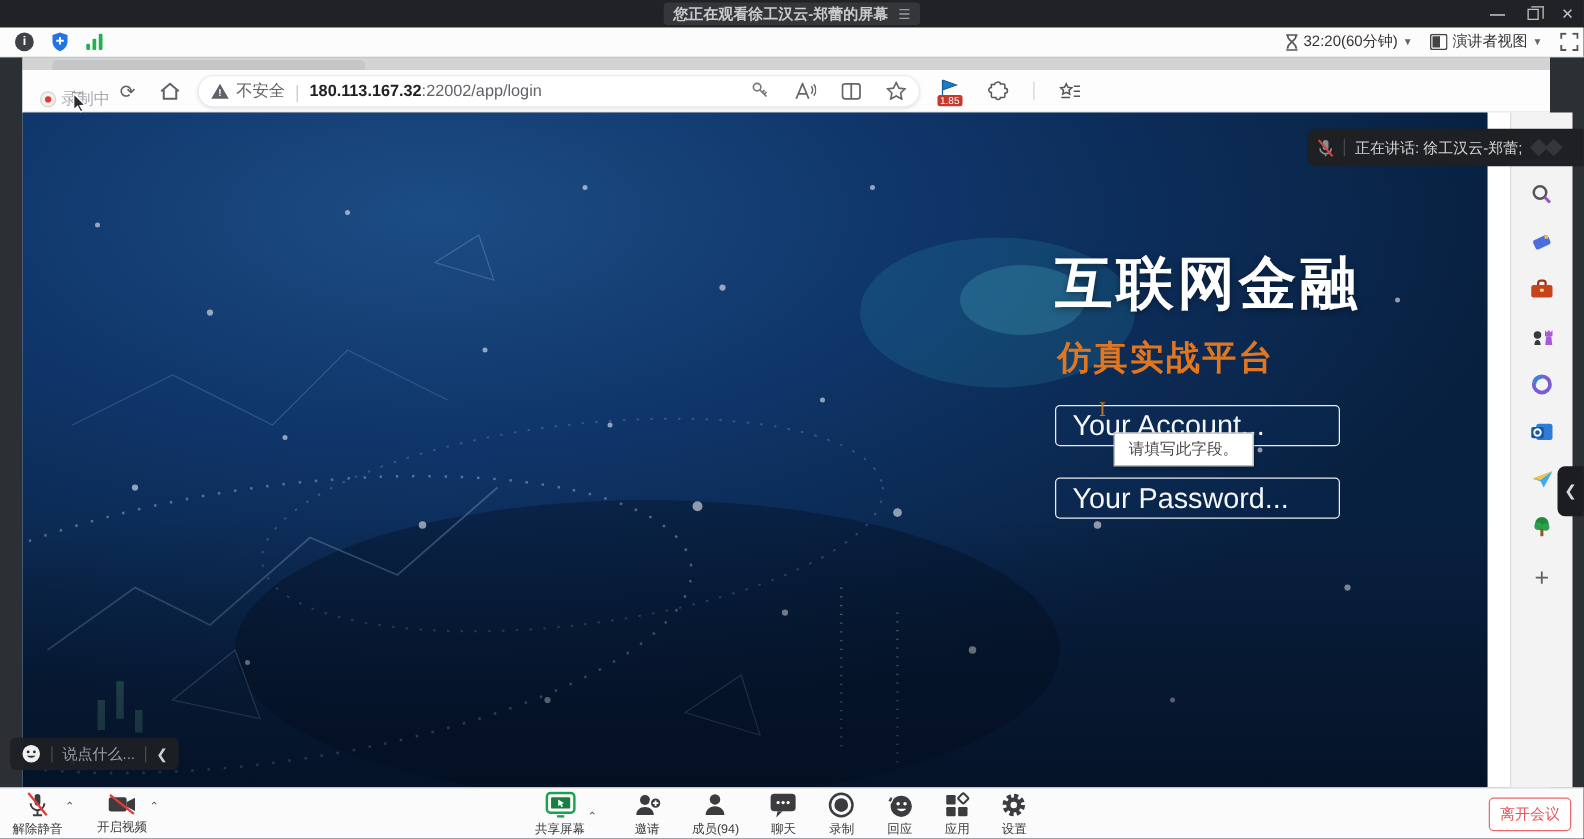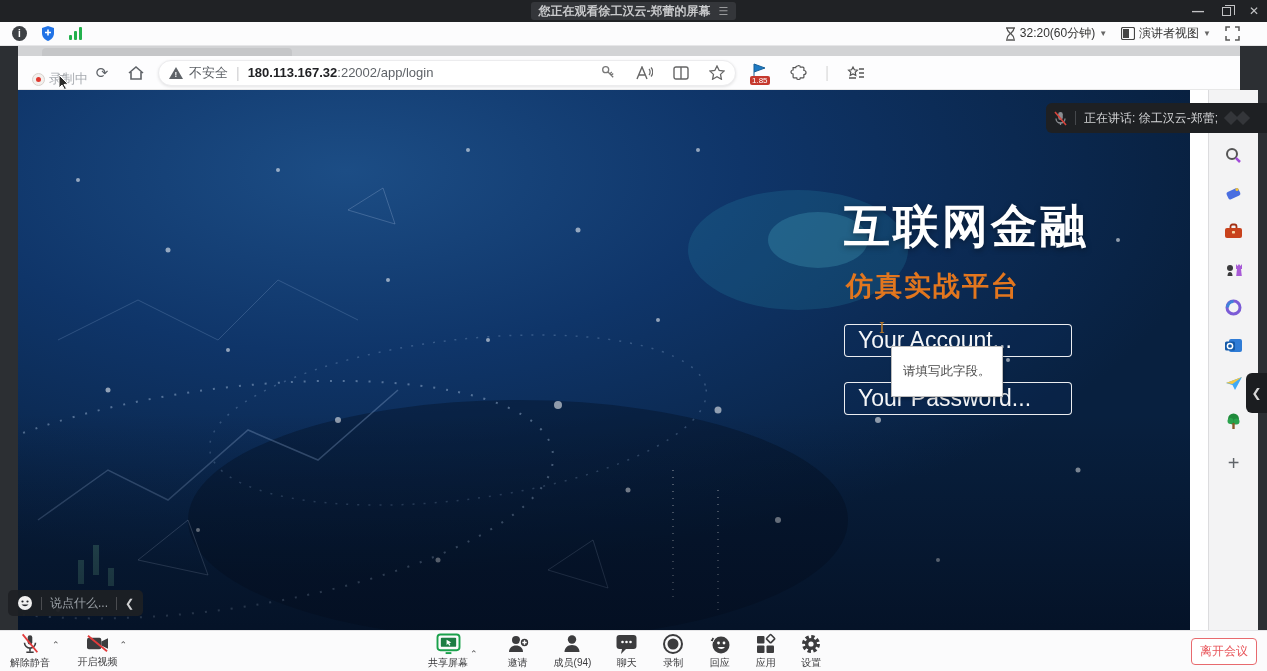--- a/index.html
+++ b/index.html
@@ -16,21 +16,21 @@
   .title-pill .menu-ic { color:#9a9b9d; font-size:11px; }
   .win-controls { position:absolute; right:8px; top:0; height:22px; display:flex; align-items:center; gap:18px; color:#c2c3c5; font-size:12px; }
   .win-controls span { cursor:default; }
   .restore-box { width:9px; height:9px; border:1px solid #c2c3c5; position:relative; display:inline-block; }
   .restore-box:before { content:""; position:absolute; left:2px; top:-3px; width:9px; height:9px; border:1px solid #c2c3c5; border-left:none; border-bottom:none; }
 
   
   .topbar2 { left:0; top:22px; width:1267px; height:24px; background:#fcfcfd; border-bottom:1px solid #e6e6e8;
              display:flex; align-items:center; }
   .tb2-left { display:flex; align-items:center; gap:13px; padding-left:12px; }
-  .tb2-right { margin-left:auto; display:flex; align-items:center; gap:14px; padding-right:27px; font-size:12px; color:#333; }
+  .tb2-right { margin-left:auto; display:flex; align-items:center; gap:14px; padding-right:4px; font-size:12px; color:#333; }
   .tb2-group { display:flex; align-items:center; gap:4px; cursor:pointer; }
   .caret { font-size:8px; color:#666; }
   .info-ic { width:15px; height:15px; border-radius:50%; background:#3e4145; color:#fff; font-size:10px; font-weight:bold; display:flex; align-items:center; justify-content:center; }
   .sigbars { display:flex; align-items:flex-end; gap:2px; height:13px; }
   .sigbars i { width:3px; background:#23b14d; border-radius:1px; display:block; }
 
   
   .screen { left:0; top:46px; width:1267px; height:584px; background:#2c2f33; }
 
   
@@ -59,21 +59,21 @@
 
   
   .page { left:0; top:44px; width:1172px; height:540px; overflow:hidden; background:#0c2f5e; }
   .page svg.bgd { position:absolute; left:0; top:0; }
   .hero-title { left:826px; top:106px; color:#ffffff; font-size:46px; font-weight:bold; letter-spacing:3px; text-shadow:0 2px 6px rgba(0,0,0,.4); }
   .hero-sub { left:828px; top:178px; color:#e2761e; font-size:27px; font-weight:bold; letter-spacing:2px; }
   .fld { left:826px; width:228px; height:33px; background:rgba(13,45,90,.25); border:1.5px solid rgba(255,255,255,.92); border-radius:4px;
          color:#fff; font-size:23px; padding:0 13px; outline:none; font-family:"Liberation Sans",sans-serif; }
   .fld::placeholder { color:#ffffff; opacity:.96; }
   .tooltip { left:873px; top:256px; background:#fff; border:1px solid #bcbcbc; box-shadow:1px 2px 3px rgba(0,0,0,.25);
-             font-size:12.5px; color:#4a4a4a; padding:16px 11px; white-space:nowrap; z-index:4; }
+             font-size:12.5px; color:#4a4a4a; padding:4px 11px; white-space:nowrap; z-index:4; }
   .enter-btn { left:830px; top:353px; width:100px; height:38px; background:#1371ad; border:1px solid #86b9d8; border-radius:5px;
                color:#fff; font-size:19px; letter-spacing:2px; cursor:pointer; font-family:"Liberation Sans",sans-serif; }
   .ibeam { left:861px; top:229px; width:9px; height:15px; z-index:4; }
   .ibeam:before { content:"I"; font-family:"DejaVu Serif",serif; color:#b97a2a; font-size:15px; }
 
   
   .esidebar { left:1190px; top:44px; width:50px; height:540px; background:#f3f3f4; border-left:1px solid #dcdcde;
               display:flex; flex-direction:column; align-items:center; }
   .esb-ic { width:50px; height:38px; display:flex; align-items:center; justify-content:center; cursor:pointer; }
   .esb-ic.first { margin-top:8px; }

